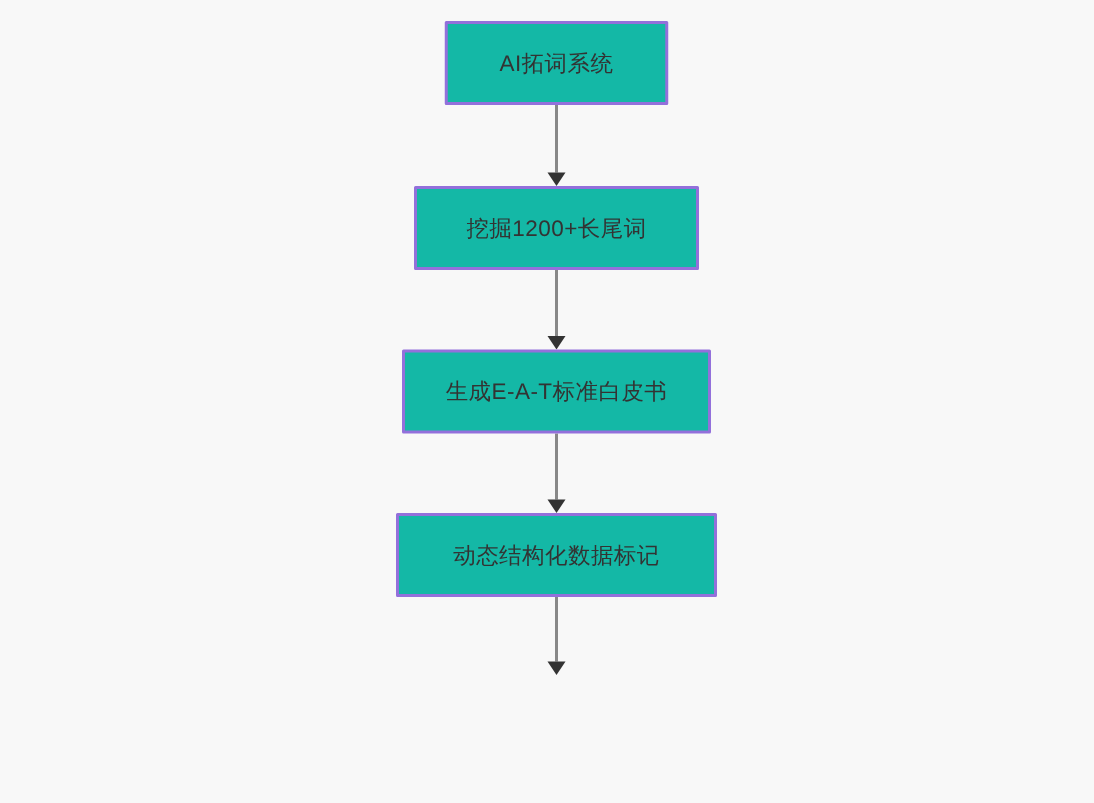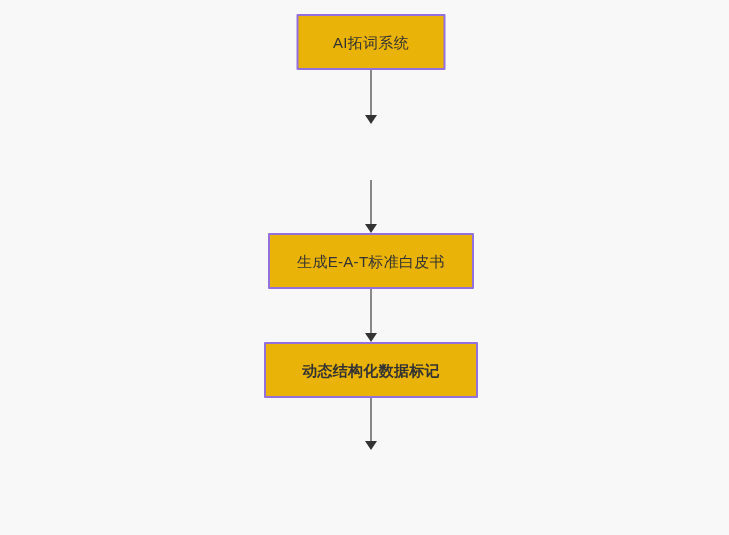--- a/index.html
+++ b/index.html
@@ -15,21 +15,21 @@
   }
   #flowchart-canvas {
     position: relative;
     width: 729px;
     height: 535px;
   }
   .node {
     position: absolute;
     box-sizing: border-box;
     height: 56px;
-    background: #eab308;
+    background: #14b8a6;
     border: 2px solid #9370db;
     border-radius: 1px;
     display: flex;
     align-items: center;
     justify-content: center;
     color: #333333;
     font-size: 15px;
     line-height: 1;
     letter-spacing: 0.3px;
     white-space: nowrap;
@@ -68,23 +68,26 @@
   <div class="edge" style="left:371px; top:289px; height:44px;"></div>
   <div class="edge-arrow" style="left:371px; top:333px;"></div>
 
   <div class="edge" style="left:371px; top:398px; height:43px;"></div>
   <div class="edge-arrow" style="left:371px; top:441px;"></div>
 
   <div class="node" style="left:371px; top:14px; width:149px;">
     <span class="node-label">AI拓词系统</span>
   </div>
 
+  <div class="node" style="left:371px; top:124px; width:190px;">
+    <span class="node-label">挖掘1200+长尾词</span>
+  </div>
 
   <div class="node" style="left:371px; top:233px; width:206px;">
     <span class="node-label">生成E-A-T标准白皮书</span>
   </div>
 
-  <div class="node" style="left:371px; top:342px; width:214px;font-weight:bold;">
+  <div class="node" style="left:371px; top:342px; width:214px;">
     <span class="node-label">动态结构化数据标记</span>
   </div>
 
 
 </div>
 
 </body></html>

